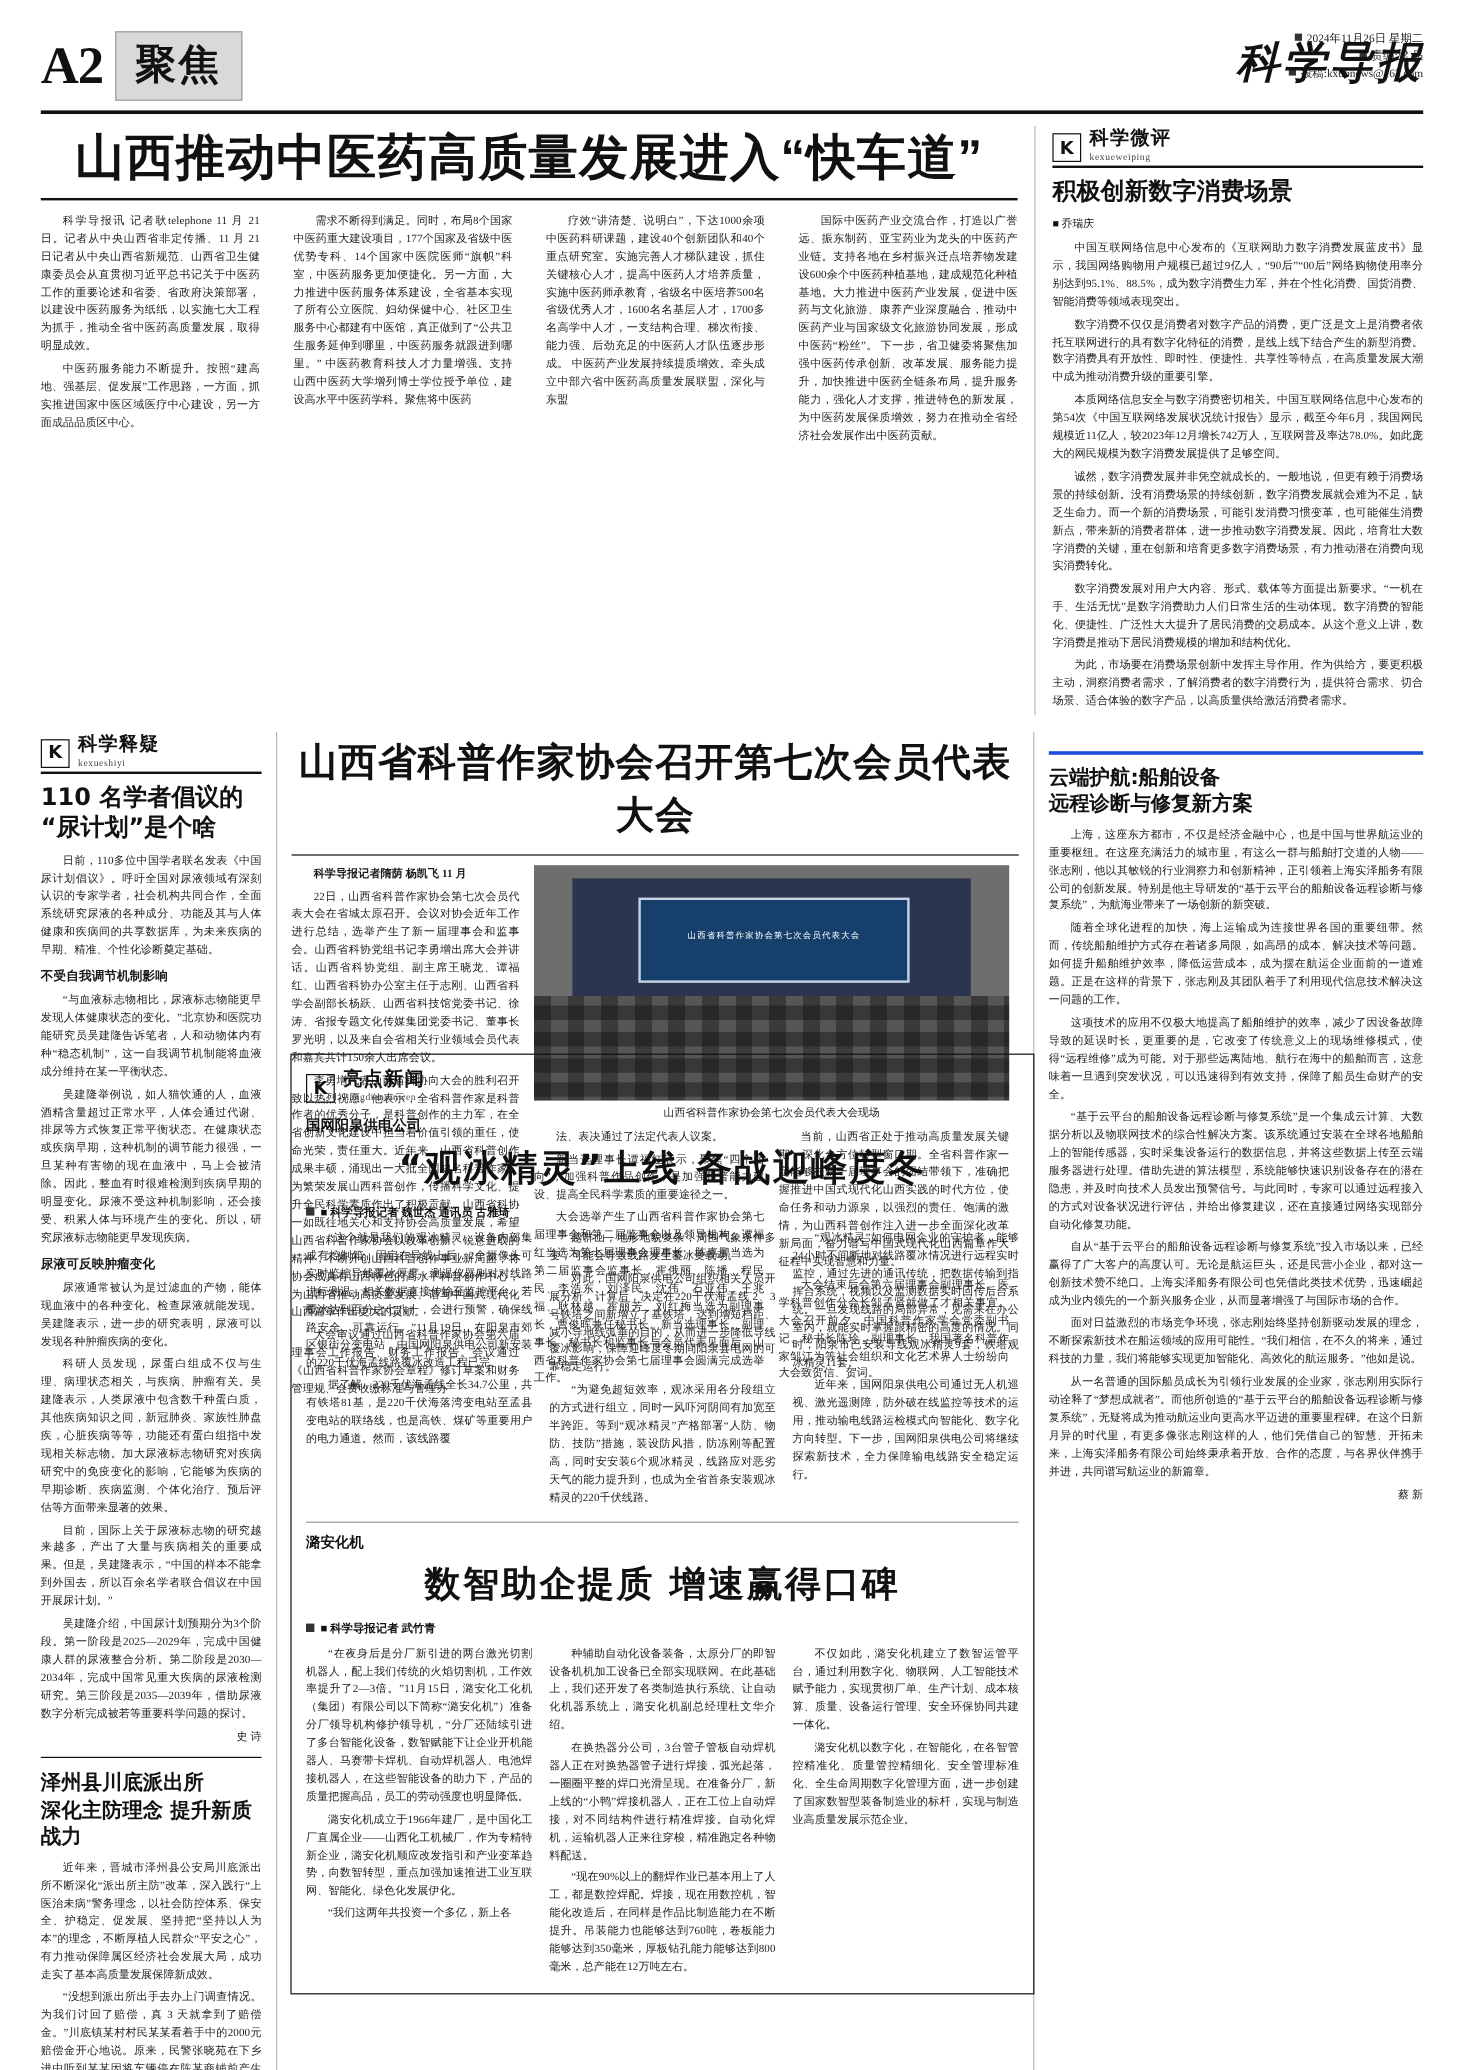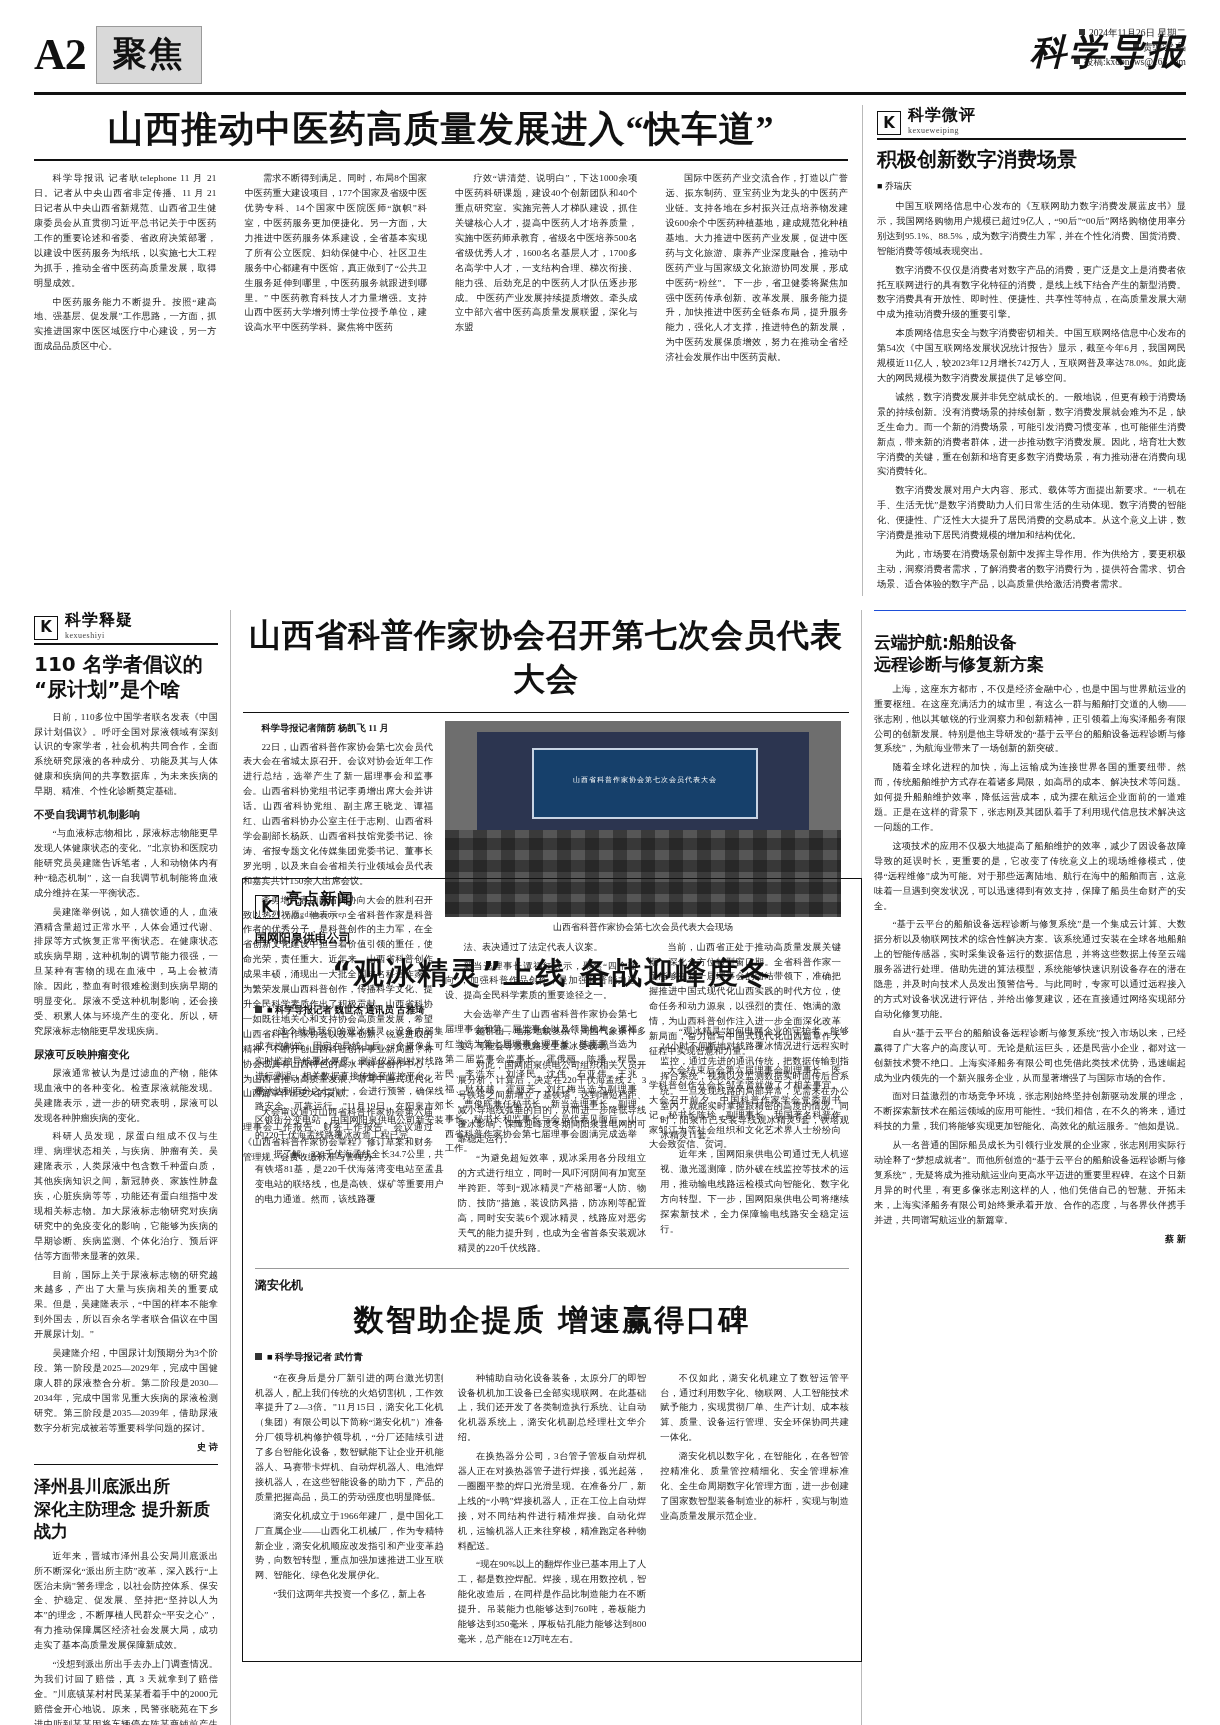--- a/index.html
+++ b/index.html
@@ -17,41 +17,41 @@
   .sq{display:inline-block;width:6px;height:6px;background:#333;margin-right:4px;vertical-align:1px;}
   p{margin:0 0 4px 0;text-align:justify;text-justify:inter-ideograph;}
   .body-txt{font-size:9.2px;line-height:1.62;letter-spacing:0.1px;color:#1a1a1a;}
   .byline{font-size:9.2px;font-weight:bold;}
 
   
   .zoneA{display:flex;margin-top:10px;}
   .leftbig{width:828px;padding-right:14px;box-sizing:border-box;}
   .rightcol{width:324px;padding-left:14px;box-sizing:border-box;border-left:1px solid #b9b9b9;}
 
-  .headline1{font-size:36px;font-weight:bold;font-family:Liberation Serif, serif;letter-spacing:1px;text-align:center;line-height:1.12;margin:4px 0 10px 0;}
+  .headline1{font-size:41px;font-weight:bold;font-family:Liberation Sans, sans-serif;letter-spacing:1px;text-align:center;line-height:1.12;margin:4px 0 10px 0;}
   .rule-thick{border-bottom:2px solid #111;margin:6px 0 10px 0;}
   .rule-thin{border-bottom:1px solid #111;margin:6px 0 8px 0;}
 
   .cols4{display:flex;gap:28px;}
   .cols4 > div{flex:1;}
   .cols3{display:flex;gap:14px;}
   .cols3 > div{flex:1;}
 
   
   .kblock{display:flex;align-items:flex-end;gap:7px;border-bottom:2px solid #111;padding-bottom:3px;margin-bottom:7px;}
   .kmark{width:22px;height:22px;border:1.6px solid #111;font-family:"DejaVu Sans",sans-serif;font-weight:bold;font-size:15px;display:flex;align-items:center;justify-content:center;line-height:1;}
   .ktitle{font-size:16px;font-weight:bold;font-family:Liberation Sans, sans-serif;letter-spacing:1px;}
   .kpin{font-size:8px;font-family:"Liberation Serif",serif;color:#444;letter-spacing:.5px;}
   .kwrap{display:flex;flex-direction:column;}
 
   .sub-h{font-size:20px;font-weight:bold;font-family:"DejaVu Sans",sans-serif;line-height:1.25;margin:6px 0 8px 0;}
   .sub-h2{font-size:17px;font-weight:bold;font-family:"DejaVu Sans",sans-serif;line-height:1.3;margin:8px 0 7px 0;}
   .author{font-size:9px;margin:2px 0 6px 0;}
   .subtitle-bold{font-size:10.5px;font-weight:bold;margin:7px 0 3px 0;font-family:"DejaVu Sans",sans-serif;}
-  .sign{text-align:right;font-size:9.2px;font-weight:bold;margin-top:4px;}
+  .sign{text-align:right;font-size:9.2px;font-weight:normal;margin-top:4px;}
 
   .headline2{font-size:32px;font-weight:bold;font-family:"DejaVu Sans",sans-serif;text-align:center;letter-spacing:1px;margin:4px 0 10px 0;}
   .headline3{font-size:30px;font-weight:bold;font-family:"DejaVu Sans",sans-serif;letter-spacing:2px;margin:6px 0 10px 0;}
 
   .photo{background:#6e6e6e;width:100%;height:196px;position:relative;overflow:hidden;}
   .photo .stage{position:absolute;left:8%;top:6%;width:84%;height:52%;background:#2c3550;}
   .photo .screen{position:absolute;left:22%;top:14%;width:56%;height:34%;background:#16406b;border:2px solid #c8d4e4;}
   .photo .screen-txt{position:absolute;left:0;right:0;top:38%;text-align:center;color:#fff;font-size:7px;letter-spacing:1px;}
   .photo .crowd{position:absolute;left:0;right:0;bottom:0;height:44%;background:
       repeating-linear-gradient(90deg,#3a3a3a 0 14px,#565656 14px 28px),
@@ -203,21 +203,21 @@
             <div style="flex:1">
               <p class="indent">当前，山西省正处于推动高质量发展关键期，深化全方位转型窗口期。全省科普作家一定能够在新一届理事会的团结带领下，准确把握推进中国式现代化山西实践的时代方位，使命任务和动力源泉，以强烈的责任、饱满的激情，为山西科普创作注入进一步全面深化改革新局面，奋力谱写中国式现代化山西篇章作大征程中实现智慧和力量。</p>
               <p class="indent">大会结束后会第六届理事会副理事长、医学科普创作分会长邹孟贤就做了才相关事宜。大会召开前夕，中国科普作家学会党委副书记、秘书长陈玲，副理事长，我国著名科普作家邹江为等社会组织和文化艺术界人士纷纷向大会致贺信、贺词。</p>
             </div>
           </div>
         </div>
       </div>
     </div>
 
     <div style="width:324px;padding-left:12px;box-sizing:border-box;">
-      <div class="sub-h2" style="white-space:pre-line;border-top:1px solid #1d4ed8;padding-top:20px;margin-top:0;">云端护航:船舶设备
+      <div class="sub-h2" style="white-space:pre-line;border-top:3px solid #1d4ed8;padding-top:8px;margin-top:16px;">云端护航:船舶设备
 远程诊断与修复新方案</div>
       <div class="body-txt">
         <p class="indent">上海，这座东方都市，不仅是经济金融中心，也是中国与世界航运业的重要枢纽。在这座充满活力的城市里，有这么一群与船舶打交道的人物——张志刚，他以其敏锐的行业洞察力和创新精神，正引领着上海实泽船务有限公司的创新发展。特别是他主导研发的“基于云平台的船舶设备远程诊断与修复系统”，为航海业带来了一场创新的新突破。</p>
         <p class="indent">随着全球化进程的加快，海上运输成为连接世界各国的重要纽带。然而，传统船舶维护方式存在着诸多局限，如高昂的成本、解决技术等问题。如何提升船舶维护效率，降低运营成本，成为摆在航运企业面前的一道难题。正是在这样的背景下，张志刚及其团队着手了利用现代信息技术解决这一问题的工作。</p>
         <p class="indent">这项技术的应用不仅极大地提高了船舶维护的效率，减少了因设备故障导致的延误时长，更重要的是，它改变了传统意义上的现场维修模式，使得“远程维修”成为可能。对于那些远离陆地、航行在海中的船舶而言，这意味着一旦遇到突发状况，可以迅速得到有效支持，保障了船员生命财产的安全。</p>
         <p class="indent">“基于云平台的船舶设备远程诊断与修复系统”是一个集成云计算、大数据分析以及物联网技术的综合性解决方案。该系统通过安装在全球各地船舶上的智能传感器，实时采集设备运行的数据信息，并将这些数据上传至云端服务器进行处理。借助先进的算法模型，系统能够快速识别设备存在的潜在隐患，并及时向技术人员发出预警信号。与此同时，专家可以通过远程接入的方式对设备状况进行评估，并给出修复建议，还在直接通过网络实现部分自动化修复功能。</p>
         <p class="indent">自从“基于云平台的船舶设备远程诊断与修复系统”投入市场以来，已经赢得了广大客户的高度认可。无论是航运巨头，还是民营小企业，都对这一创新技术赞不绝口。上海实泽船务有限公司也凭借此类技术优势，迅速崛起成为业内领先的一个新兴服务企业，从而显著增强了与国际市场的合作。</p>
         <p class="indent">面对日益激烈的市场竞争环境，张志刚始终坚持创新驱动发展的理念，不断探索新技术在船运领域的应用可能性。“我们相信，在不久的将来，通过科技的力量，我们将能够实现更加智能化、高效化的航运服务。”他如是说。</p>
         <p class="indent">从一名普通的国际船员成长为引领行业发展的企业家，张志刚用实际行动诠释了“梦想成就者”。而他所创造的“基于云平台的船舶设备远程诊断与修复系统”，无疑将成为推动航运业向更高水平迈进的重要里程碑。在这个日新月异的时代里，有更多像张志刚这样的人，他们凭借自己的智慧、开拓未来，上海实泽船务有限公司始终秉承着开放、合作的态度，与各界伙伴携手并进，共同谱写航运业的新篇章。</p>
         <div class="sign">蔡 新</div>

